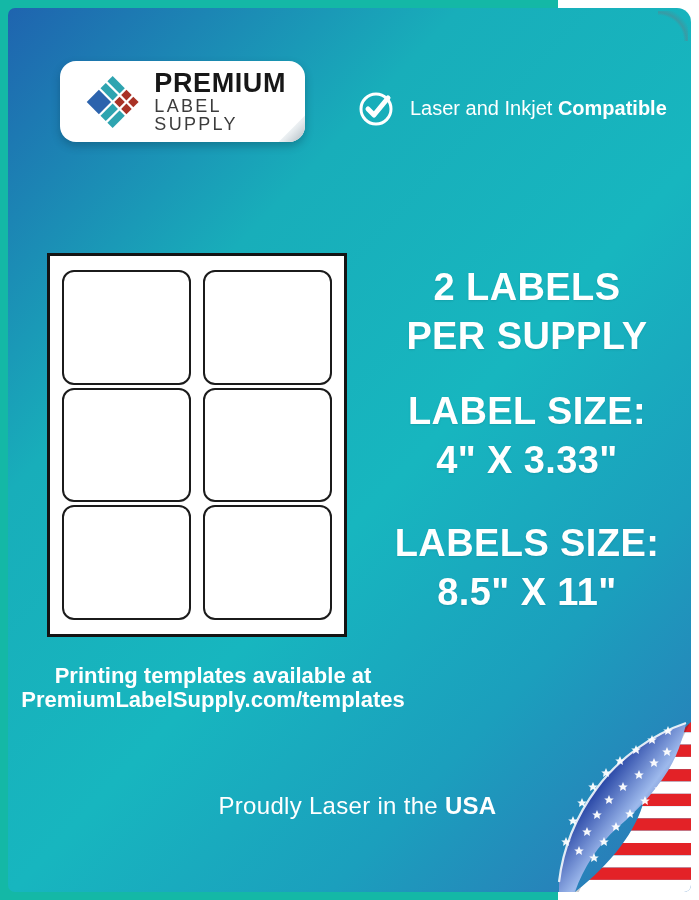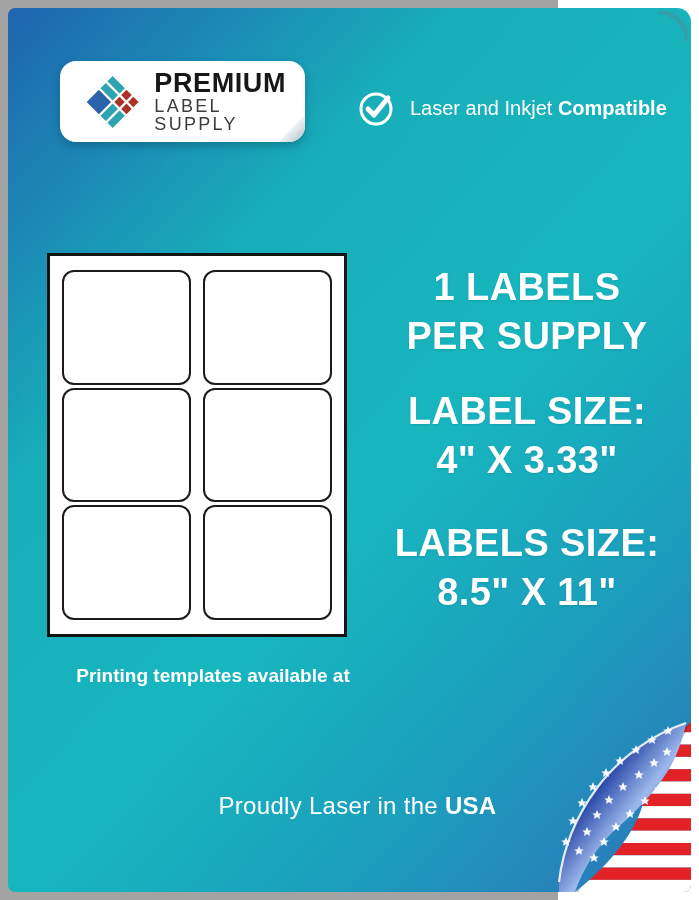--- a/index.html
+++ b/index.html
@@ -1,17 +1,17 @@
 <!DOCTYPE html>
 <html><head>
 <meta charset="utf-8">
 <style>
   html,body{margin:0;padding:0;}
   body{width:699px;height:900px;background:#ffffff;font-family:"Liberation Sans",sans-serif;overflow:hidden;}
-  .canvas{position:relative;width:558px;height:900px;background:#a3a3a3;}
+  .canvas{position:relative;width:558px;height:900px;background:#14b8a6;}
   .poster{position:absolute;left:8px;top:8px;width:683px;height:884px;border-radius:7px 14px 7px 7px;overflow:hidden;
           background:linear-gradient(133deg,#1f64af 0%,#18aeba 30%,#17b6bf 55%,#1b9fbd 76%,#2e72b8 100%);}
   .corner-shade{position:absolute;top:3px;right:3px;width:30px;height:30px;
           background:radial-gradient(circle at 0% 100%,rgba(0,0,0,0) 60%,rgba(105,120,130,.40) 67%,rgba(255,255,255,0) 80%);}
   
   .logo-pill{position:absolute;left:52px;top:53px;width:245px;height:81px;background:#ffffff;border-radius:16px;
           box-shadow:0 4px 9px rgba(0,35,55,.28);display:flex;align-items:center;gap:13px;padding-left:24px;box-sizing:border-box;}
   .pill-fold{position:absolute;right:0;bottom:0;width:30px;height:30px;border-bottom-right-radius:16px;
           background:linear-gradient(315deg,#aeb9c0 0%,#e6ebee 38%,#ffffff 62%);
           clip-path:polygon(100% 12%,12% 100%,100% 100%);}
@@ -27,21 +27,21 @@
          box-sizing:border-box;padding:14px 12px;display:grid;grid-template-columns:1fr 1fr;grid-template-rows:1fr 1fr 1fr;
          column-gap:12px;row-gap:3px;}
   .label-cell{background:#ffffff;border:2px solid #1b1b1b;border-radius:12px;}
   
   .specs{position:absolute;left:352px;top:255px;width:334px;text-align:center;color:#ffffff;font-weight:800;}
   .spec-line{font-size:38px;line-height:49px;letter-spacing:.4px;text-shadow:0 1px 2px rgba(0,60,70,.15);}
   .gap1{margin-top:26px;}
   .gap2{margin-top:34px;}
   
   .templates-note{position:absolute;left:0;top:656px;width:410px;text-align:center;color:#ffffff;}
-  .templates-line{font-size:19px;font-weight:700;line-height:24px;}
+  .templates-line{font-size:22px;font-weight:700;line-height:24px;}
   
   .footer{position:absolute;left:0;top:784px;width:699px;text-align:center;color:#ffffff;font-size:24px;font-weight:500;letter-spacing:.3px;}
   .footer b{font-weight:700;}
   
   .flag{position:absolute;right:0;bottom:0;width:142px;height:172px;}
 </style>
 </head>
 <body>
 
 <div class="canvas">
@@ -80,30 +80,31 @@
 
     <div class="label-cell"></div>
         <div class="label-cell"></div>
         <div class="label-cell"></div>
         <div class="label-cell"></div>
         <div class="label-cell"></div>
         <div class="label-cell"></div>
       </div>
 
     <div class="specs">
-      <div class="spec-line">1 LABELS</div>
+      <div class="spec-line">2 LABELS</div>
       <div class="spec-line">PER SUPPLY</div>
       <div class="spec-line gap1">LABEL SIZE:</div>
       <div class="spec-line">4" X 3.33"</div>
       <div class="spec-line gap2">LABELS SIZE:</div>
       <div class="spec-line">8.5" X 11"</div>
     </div>
 
     <div class="templates-note">
       <div class="templates-line">Printing templates available at</div>
+      <div class="templates-line">PremiumLabelSupply.com/templates</div>
     </div>
 
     <div class="footer"><span>Proudly Laser in the </span><b>USA</b></div>
 
     <svg class="flag" viewBox="0 0 142 172">
       <defs>
         <clipPath id="stripesClip">
           <path d="M142,2 C120,22 102,50 95,80 C88,110 62,144 26,172 L142,172 Z"></path>
         </clipPath>
         <linearGradient id="cantonGrad" x1="0" y1="0" x2="1" y2="1">

